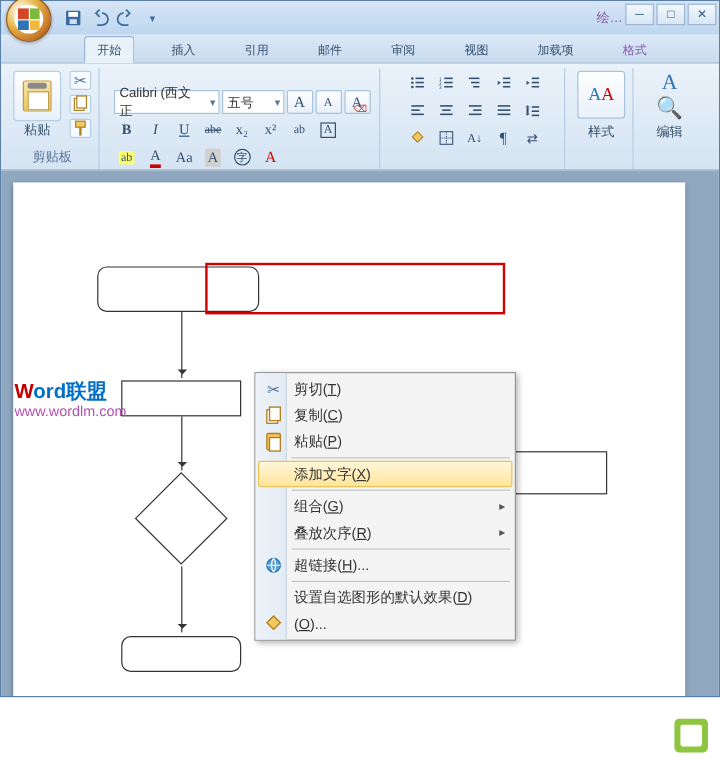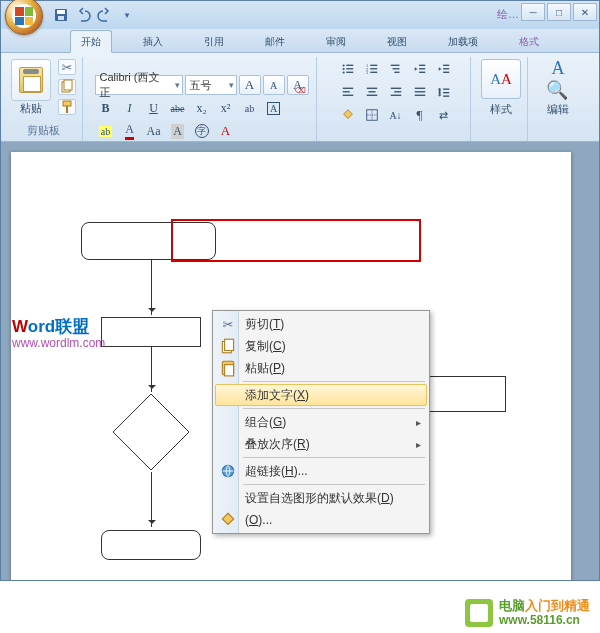--- a/index.html
+++ b/index.html
@@ -418,17 +418,13 @@
         <svg viewBox="0 0 16 16">
           <path d="M8 2l5 5-5 5-5-5z" fill="#f4c860" stroke="#b08020"></path>
         </svg>
       </div>
     (<u>O</u>)...
   </div>
 </div>
 
 <div class="footer-logo">
   <div class="lg"></div>
-  <div class="footer-txt">
-    <div class="t1"><span class="g">电脑</span><span class="o">入门到精通</span></div>
-    <div class="t2">www.58116.cn</div>
-  </div>
 </div>
 
 </body></html>

